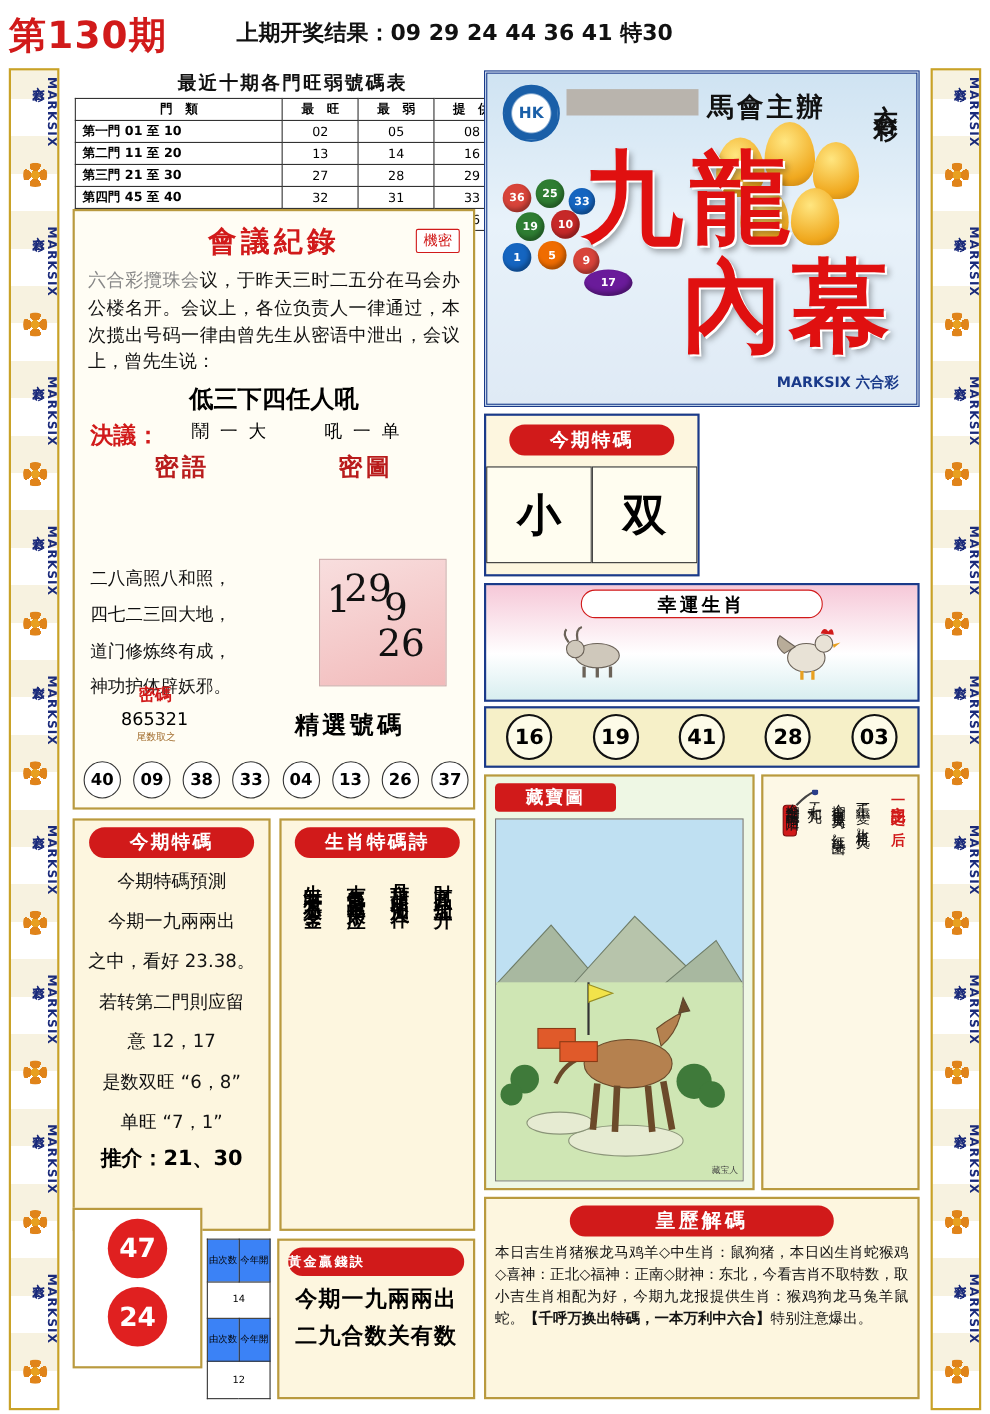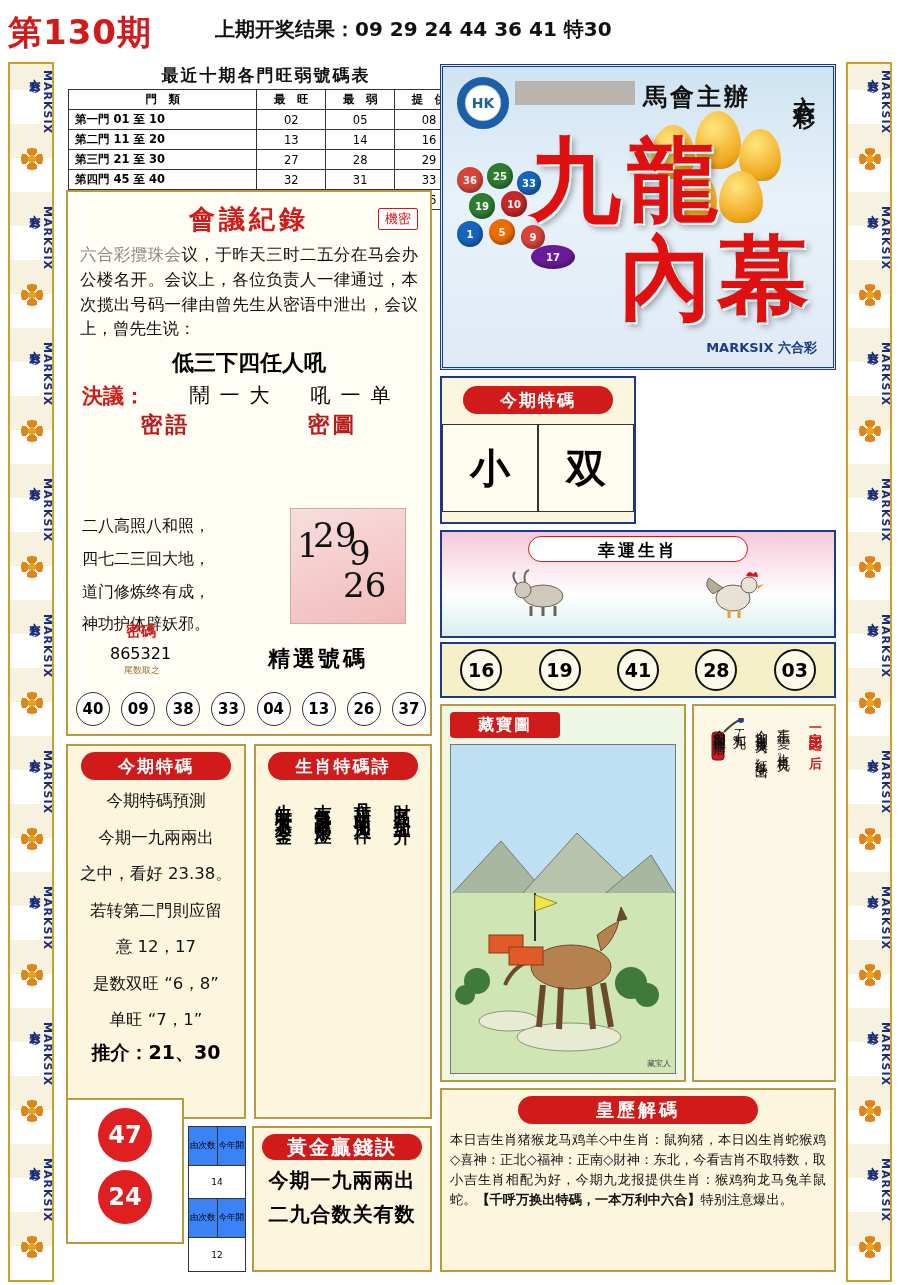--- a/index.html
+++ b/index.html
@@ -67,21 +67,21 @@
   #minutes .mt .t { font-size:26px; font-weight:bold; color:#d11a1a; letter-spacing:4px; }
   #minutes .mt .secret {
     position:absolute; right:12px; top:6px; font-size:13px; color:#d11a1a;
     border:1px solid #d11a1a; padding:1px 6px; border-radius:2px; background:#fff;
   }
   #minutes .body { font-size:16.5px; line-height:1.5; color:#111; padding:6px 12px 0 12px; text-align:justify;}
   #minutes .body .grey { color:#888; }
   #minutes .slogan { text-align:center; font-size:22px; font-weight:bold; margin-top:6px; }
   #minutes .row2 { display:flex; align-items:flex-start; padding:4px 14px 0 14px; }
   #minutes .row2 .lbl { font-size:21px; font-weight:bold; color:#d11a1a; width:92px; }
-  #minutes .row2 .v { font-size:20px; flex:1; text-align:center; letter-spacing:10px; }
+  #minutes .row2 .v { font-size:16px; flex:1; text-align:left; letter-spacing:10px; }
   #minutes .row3 { display:flex; padding:0 14px; }
   #minutes .row3 .c { flex:1; text-align:center; font-size:22px; font-weight:bold; color:#b91c1c; letter-spacing:3px; }
   #minutes .poem { position:absolute; left:14px; top:318px; width:190px; font-size:16px; line-height:2.05; color:#111; }
   #minutes .mima { position:absolute; left:58px; top:430px; font-size:15px; font-weight:bold; color:#d11a1a;}
   #minutes .mimanum { position:absolute; left:42px; top:452px; font-size:16px; }
   #minutes .mimasub { position:absolute; left:56px; top:472px; font-size:9px; color:#a06a2a; }
   #minutes .pic {
     position:absolute; left:222px; top:316px; width:116px; height:116px;
     background:linear-gradient(160deg,#f8dede,#f2baba); border:1px solid #caa;
     font-size:34px; color:#111; font-family:"DejaVu Serif",serif;
@@ -115,21 +115,21 @@
                   font-size:24px; font-weight:bold; display:flex; align-items:center; justify-content:center;
                   margin:8px auto 0; }
   #minitbl { left:130px; top:1062px; width:58px; height:146px; }
   #minitbl table { width:100%; height:100%; border-collapse:collapse; font-size:9px; }
   #minitbl td { border:1px solid #333; text-align:center; }
   #minitbl td.h { background:#3b82f6; font-size:8.5px;font-family:Liberation Serif, serif; }
 
   
   #gold { left:194px; top:1062px; width:180px; height:146px; border:2px solid #b99a3f; background:#fdf6df; }
   #gold .hd { margin:6px auto 0; width:160px; height:26px; background:#d11a1a; color:#fff; border-radius:13px;
-              text-align:center; line-height:26px; font-size:20px; font-weight:bold; letter-spacing:2px; }
+              text-align:left; line-height:26px; font-size:12px; font-weight:bold; letter-spacing:2px; }
   #gold .l { text-align:center; font-size:20px; font-weight:bold; padding-top:7px; letter-spacing:1px; }
 
   
   #poster { left:382px; top:0px; width:396px; height:306px; border:3px double #1a3a8a;
             background:linear-gradient(180deg,#cfe3f2 0%,#e8f2fa 45%,#dfeaf5 100%); overflow:hidden; }
   #poster .logo { position:absolute; left:14px; top:10px; width:52px; height:52px; border-radius:50%;
                   background:radial-gradient(circle,#fff 50%,#1a5fa8 55%); border:2px solid #1a5fa8; }
   #poster .logo:after{content:"HK";position:absolute;left:0;right:0;top:16px;text-align:center;font-size:14px;color:#1a5fa8;font-weight:bold;}
   #poster .bar { position:absolute; left:72px; top:14px; width:120px; height:24px; background:#b9b4ad; }
   #poster .host { position:absolute; left:200px; top:14px; font-size:24px; font-weight:bold; color:#111; letter-spacing:3px; }

